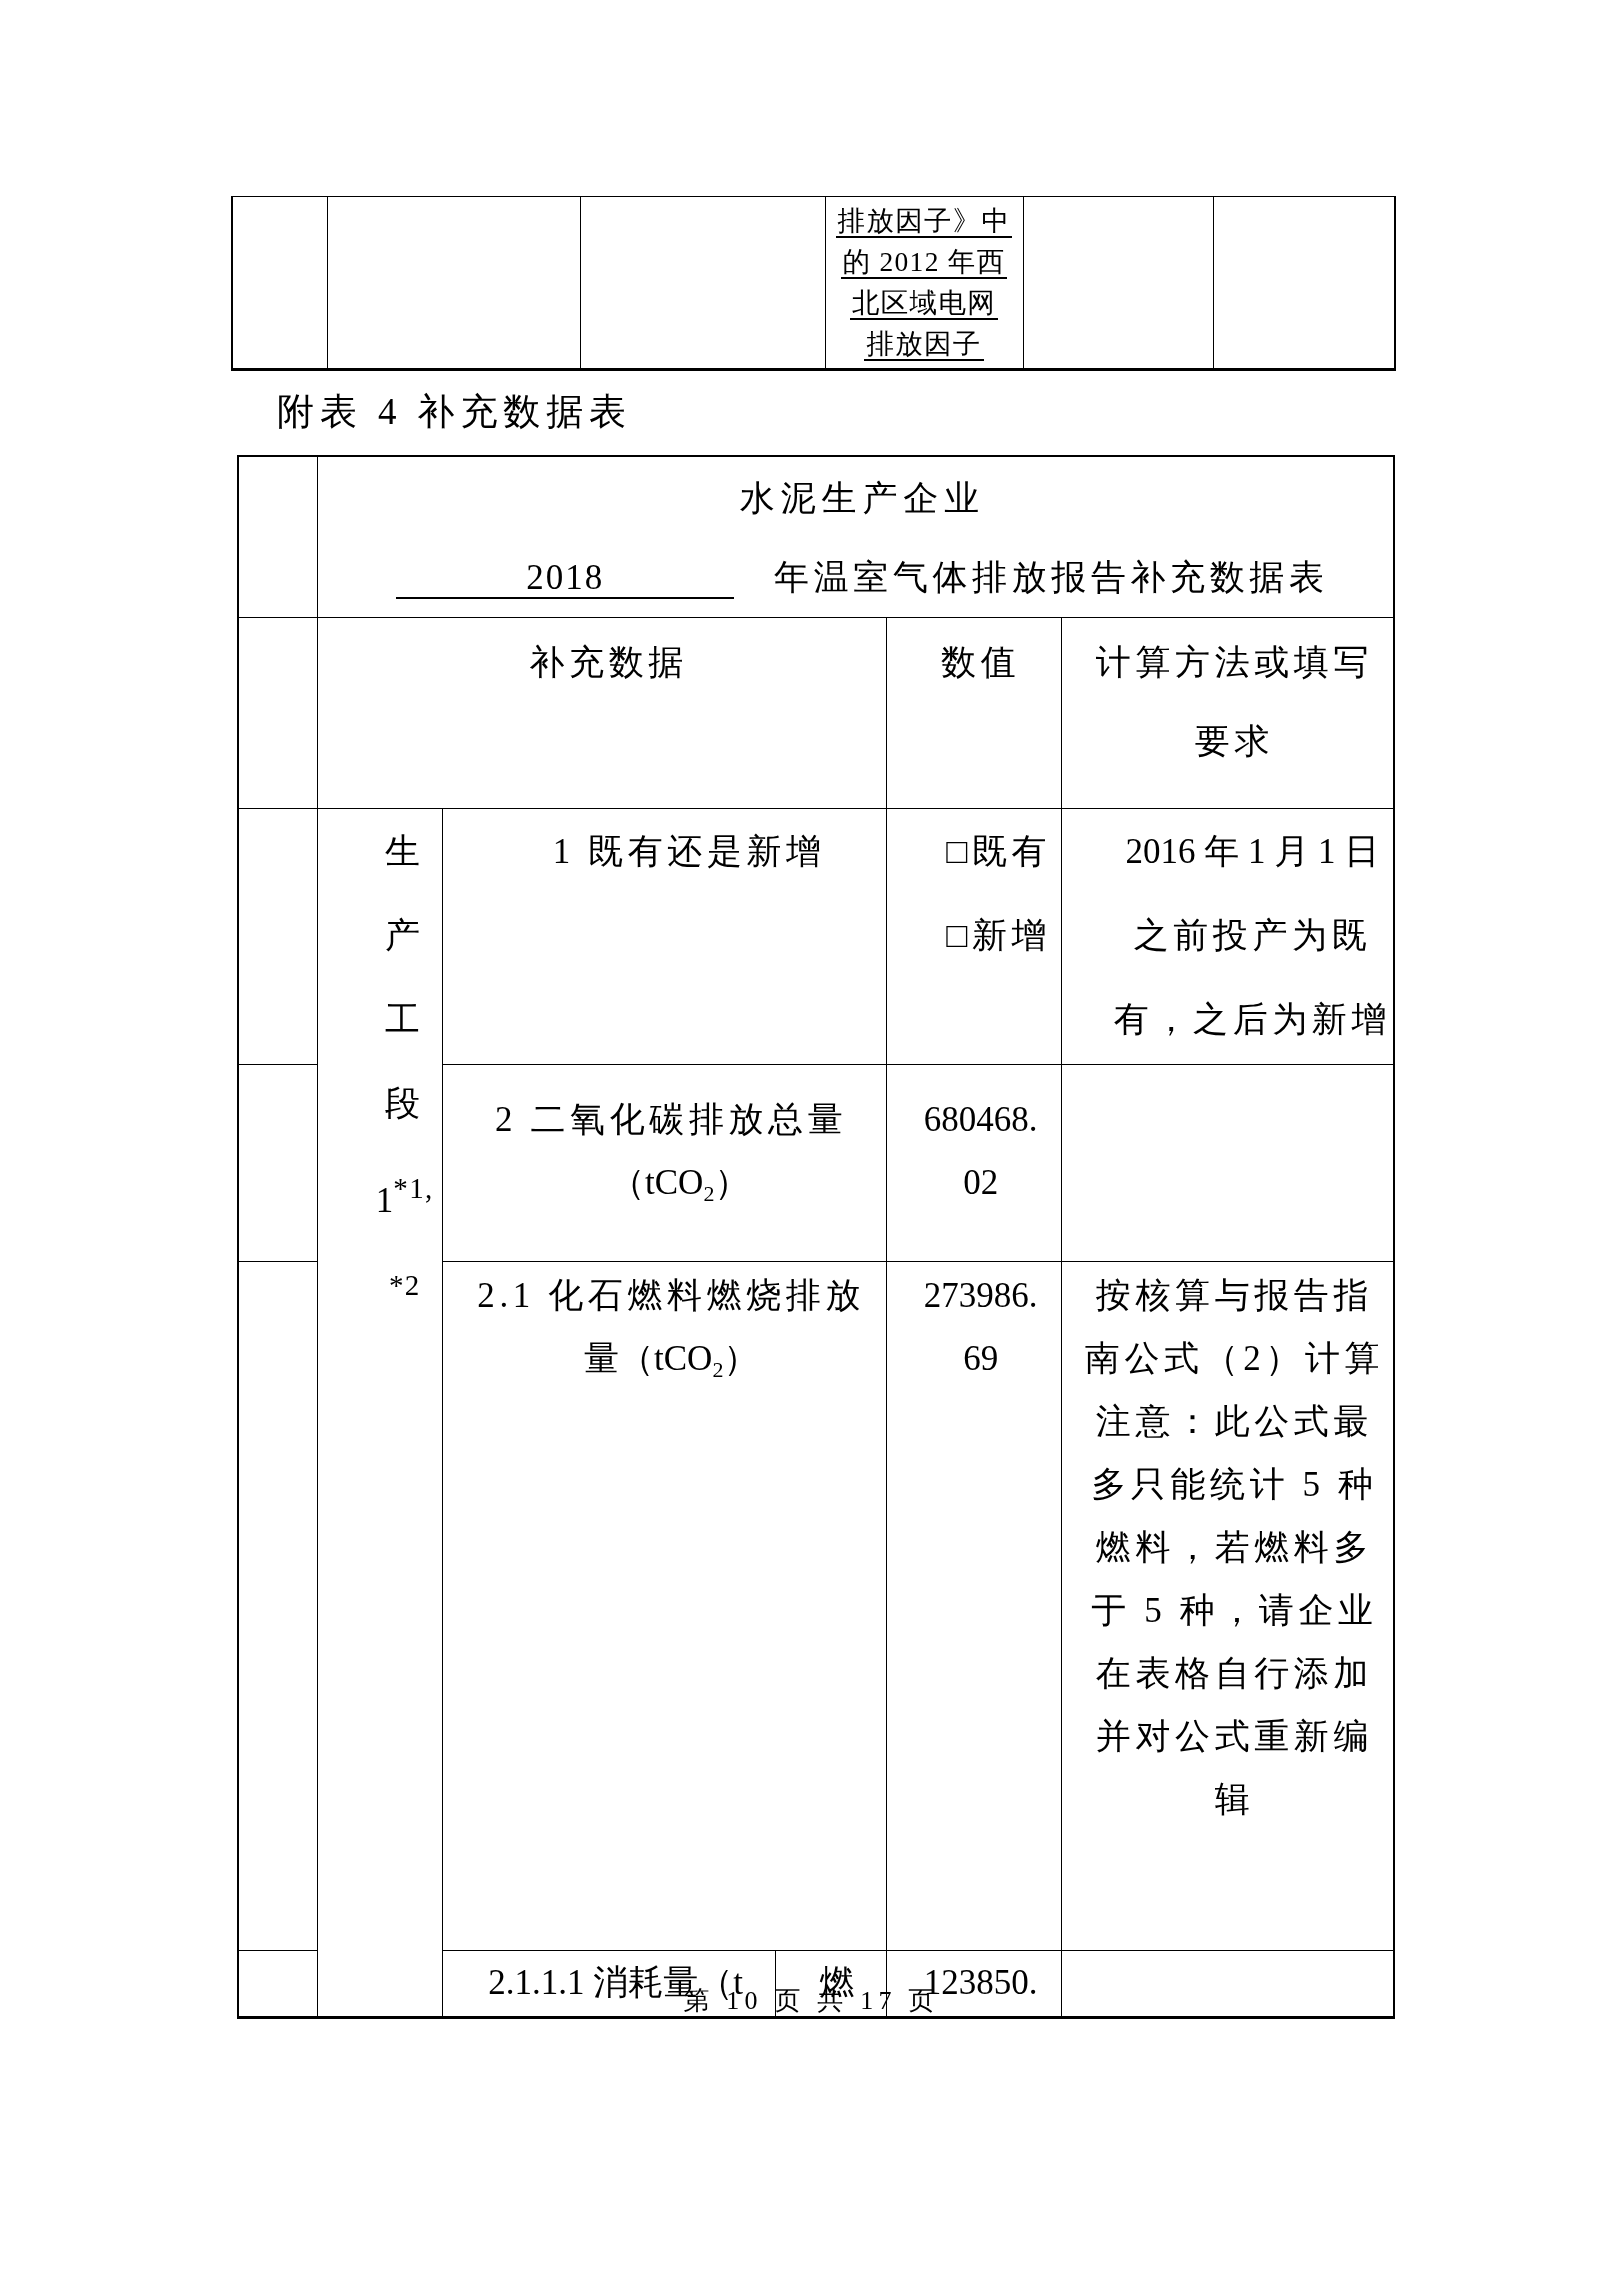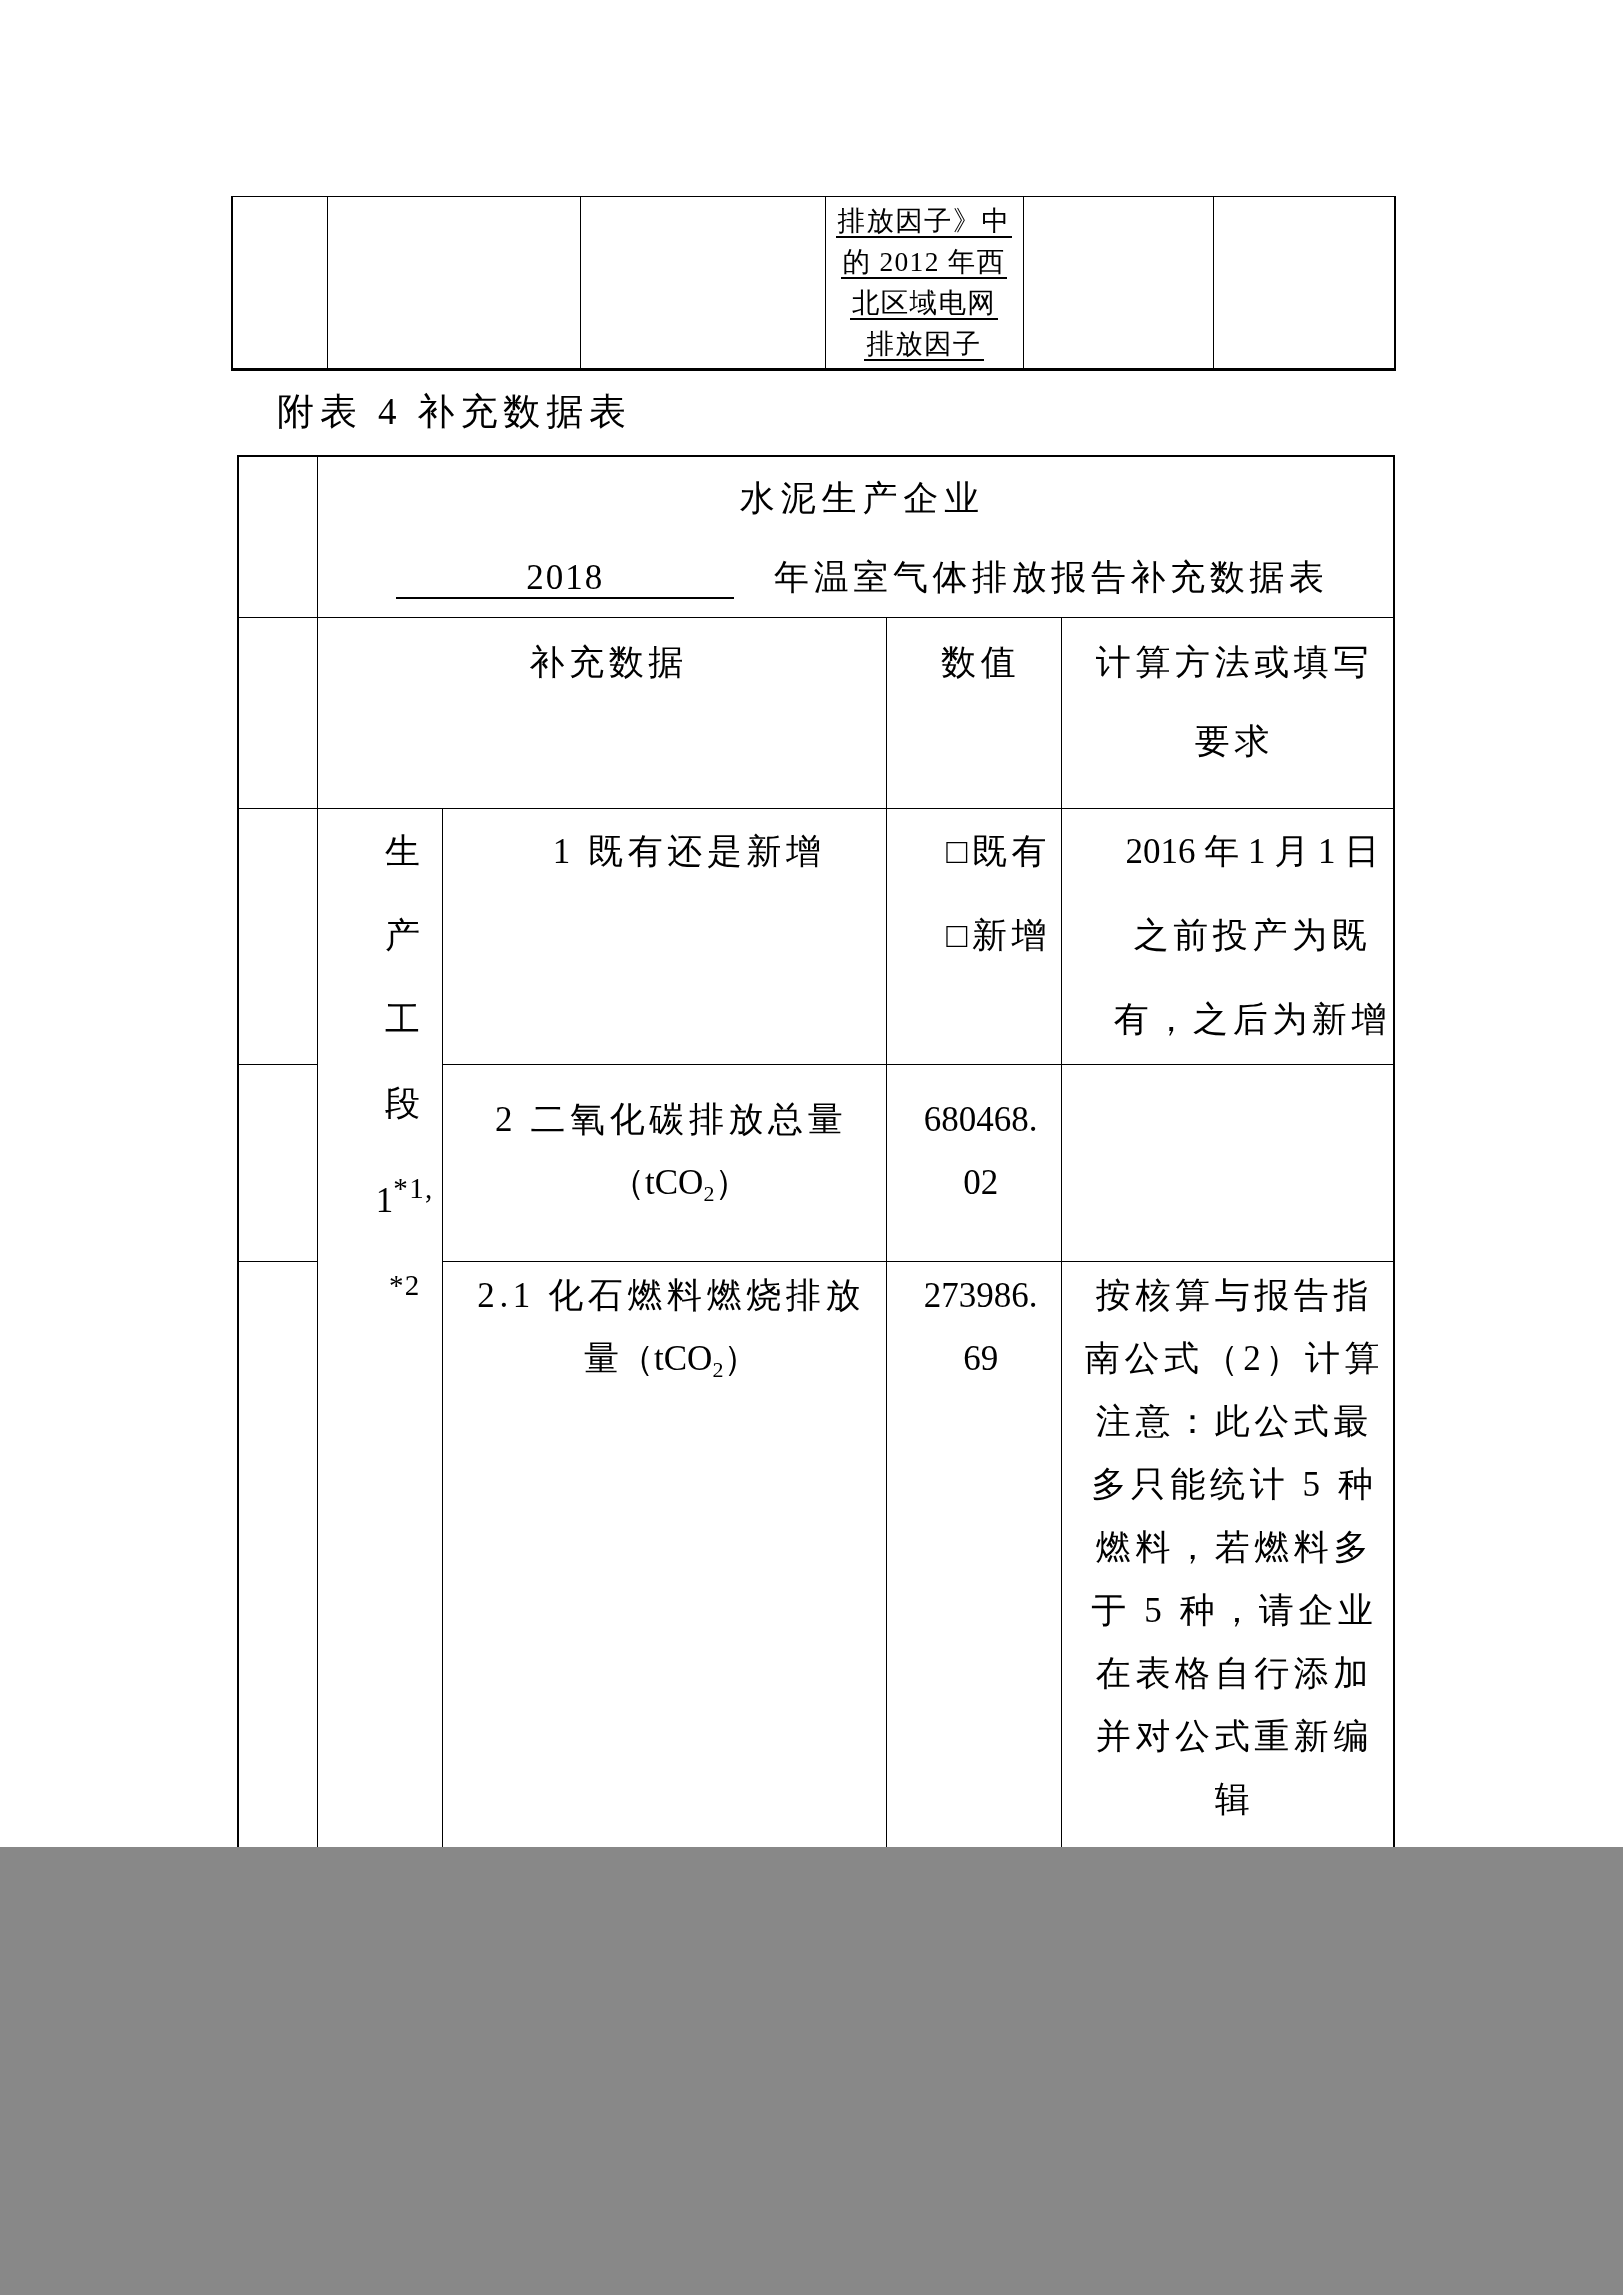--- a/index.html
+++ b/index.html
@@ -1,19 +1,19 @@
 <!DOCTYPE html>
 <html style="font-size:10.5px"><head>
 <meta charset="utf-8">
 <style>
   html, body { margin: 0; padding: 0; background: #888; }
   .page {
     position: relative;
     width: 1623px;
-    height: 1847px;
+    height: 2295px;
     margin: 0 auto;
     background: #ffffff;
     color: #000000;
     font-family: "Liberation Serif", "DejaVu Serif", serif;
     overflow: hidden;
   }
   table { border-collapse: collapse; table-layout: fixed; position: absolute; background: #fff; }
   td { border: 1.3px solid #000; vertical-align: top; padding: 0; overflow: hidden; text-align: center; }
 
   

